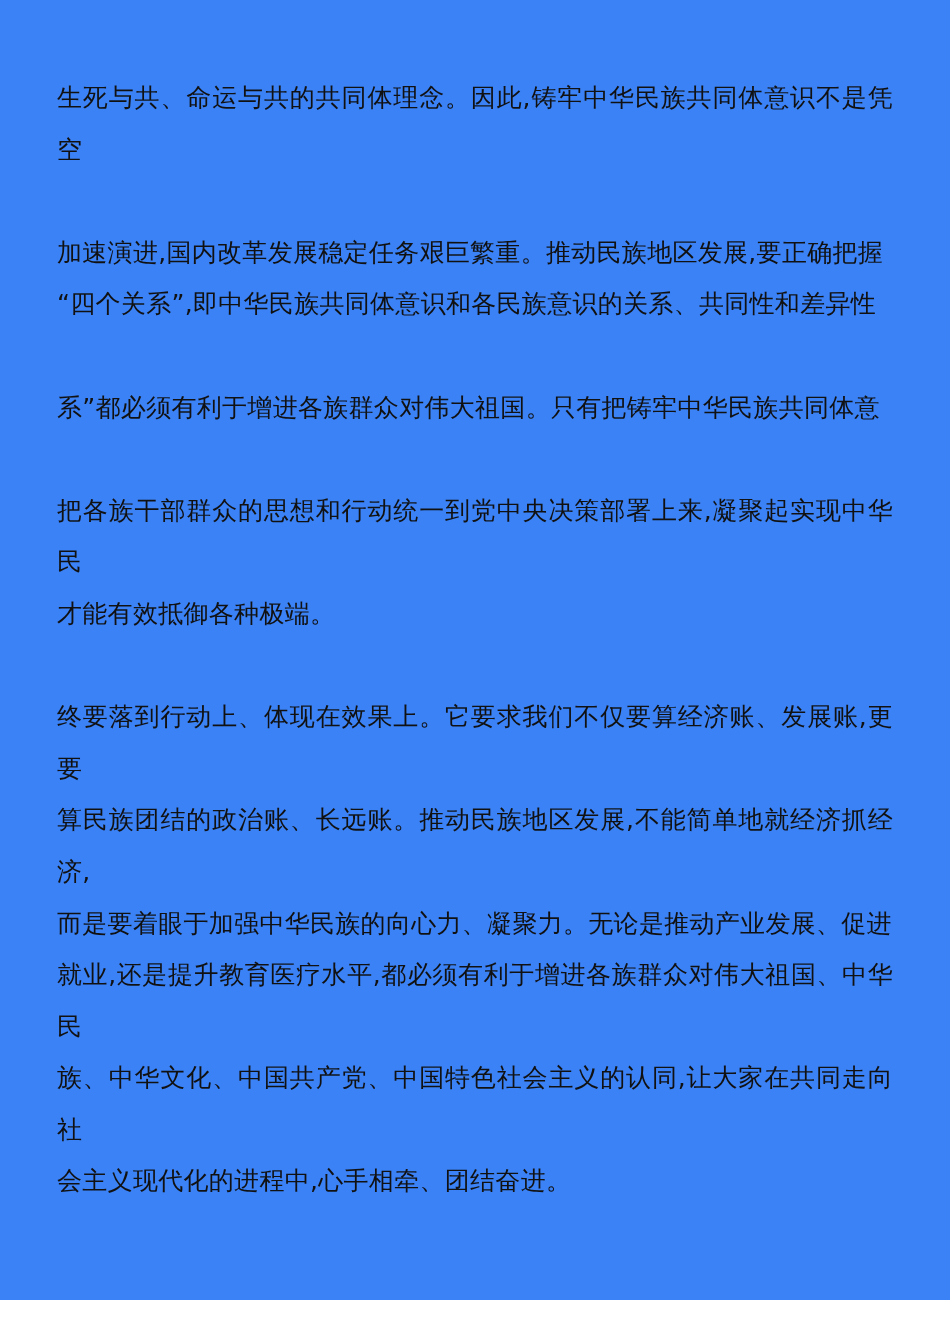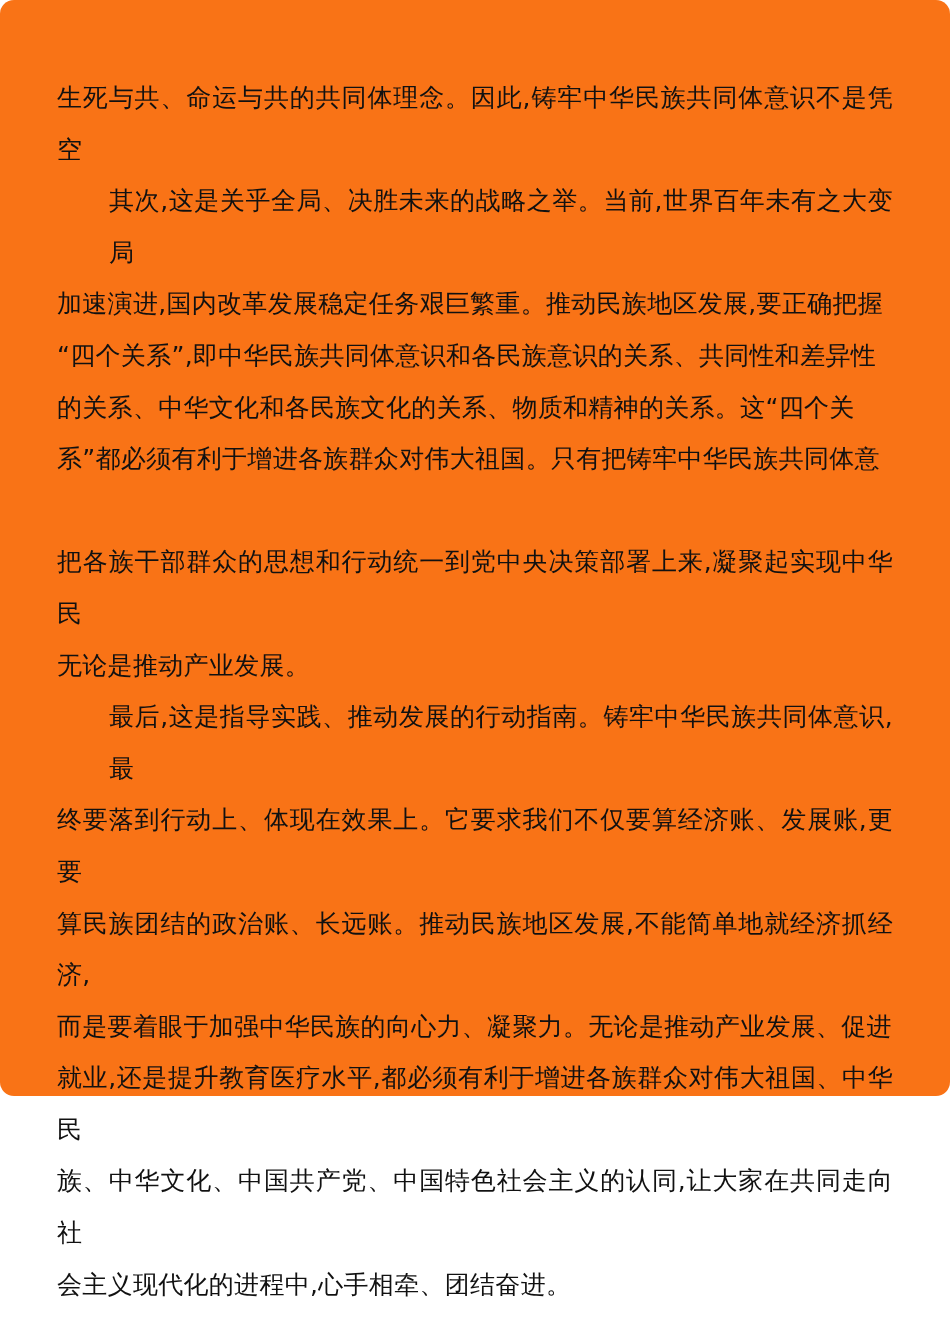--- a/index.html
+++ b/index.html
@@ -11,23 +11,22 @@
       width: 950px;
       height: 1344px;
       overflow: hidden;
       position: relative;
     }
     .page {
       position: absolute;
       left: 0;
       top: 0;
       width: 950px;
-      height: 1096px;
-      background: #f97316;
-      border-radius: 14px;
+      height: 1300px;
+      background: #3b82f6;
     }
     .content {
       position: absolute;
       left: 57px;
       top: 72px;
       width: 836px;
       font-family: "DejaVu Sans", "Liberation Sans", sans-serif;
       color: #111111;
       font-size: 25px;
       line-height: 51.6px;
@@ -45,32 +44,32 @@
 <body>
 
 <div class="page">
   <div class="content">
 
     <p class="para">
       <span>生死与共、命运与共的共同体理念。因此,铸牢中华民族共同体意识不是凭空</span><br>
     </p>
 
     <p class="para">
-      <span class="first" style="padding-left:52px;display:inline-block;">其次,这是关乎全局、决胜未来的战略之举。当前,世界百年未有之大变局</span><br>
+      <br>
       <span>加速演进,国内改革发展稳定任务艰巨繁重。推动民族地区发展,要正确把握</span><br>
       <span>“四个关系”,即中华民族共同体意识和各民族意识的关系、共同性和差异性</span><br>
-      <span>的关系、中华文化和各民族文化的关系、物质和精神的关系。这“四个关</span><br>
+      <br>
       <span>系”都必须有利于增进各族群众对伟大祖国。只有把铸牢中华民族共同体意</span><br>
       <br>
       <span>把各族干部群众的思想和行动统一到党中央决策部署上来,凝聚起实现中华民</span><br>
-      <span>无论是推动产业发展。</span>
+      <span>才能有效抵御各种极端。</span>
     </p>
 
     <p class="para">
-      <span style="padding-left:52px;display:inline-block;">最后,这是指导实践、推动发展的行动指南。铸牢中华民族共同体意识,最</span><br>
+      <br>
       <span>终要落到行动上、体现在效果上。它要求我们不仅要算经济账、发展账,更要</span><br>
       <span>算民族团结的政治账、长远账。推动民族地区发展,不能简单地就经济抓经济,</span><br>
       <span>而是要着眼于加强中华民族的向心力、凝聚力。无论是推动产业发展、促进</span><br>
       <span>就业,还是提升教育医疗水平,都必须有利于增进各族群众对伟大祖国、中华民</span><br>
       <span>族、中华文化、中国共产党、中国特色社会主义的认同,让大家在共同走向社</span><br>
       <span>会主义现代化的进程中,心手相牵、团结奋进。</span>
     </p>
 
   </div>
 </div>

